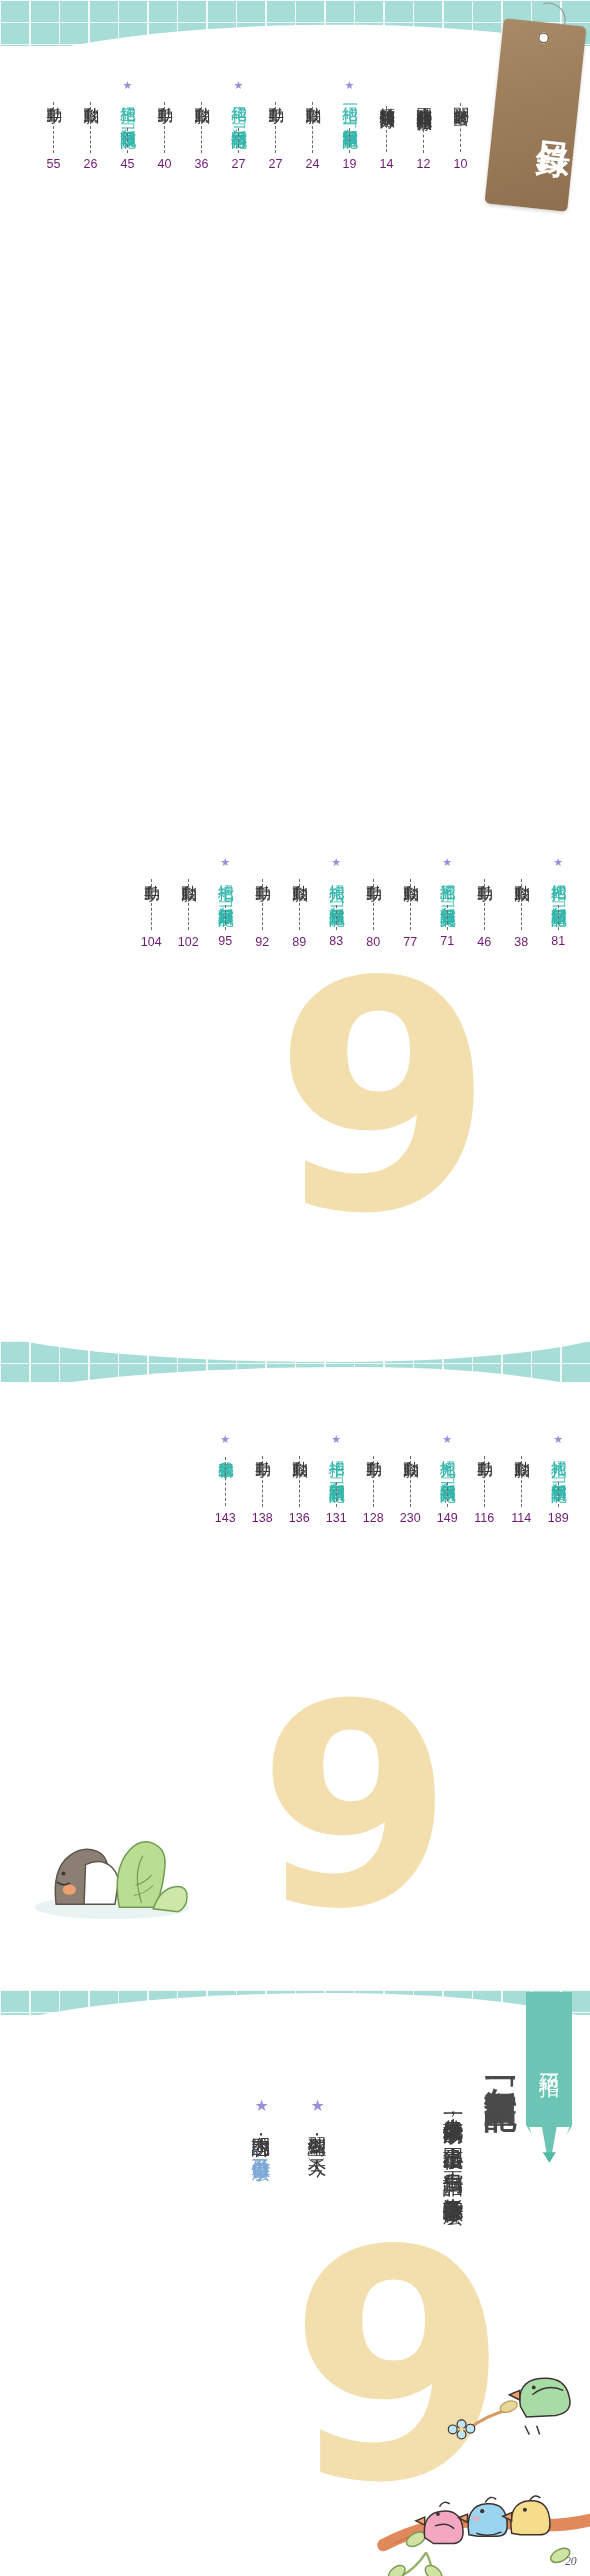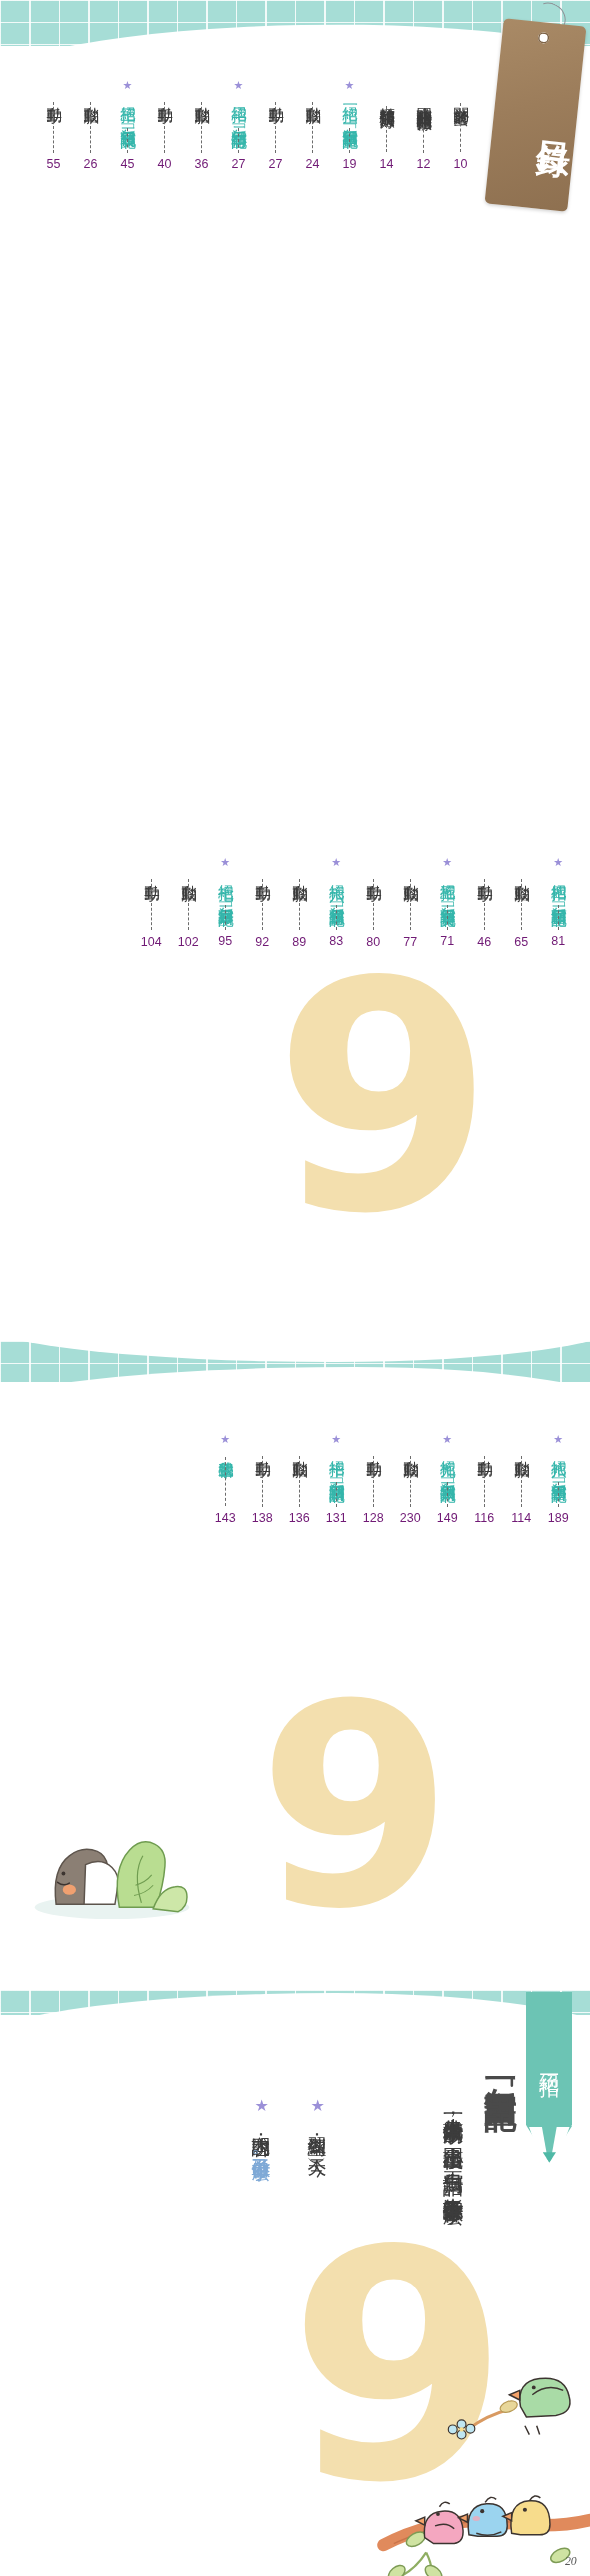--- a/index.html
+++ b/index.html
@@ -314,21 +314,21 @@
       <div class="col">
         <span class="star">★</span>
         <span class="vtext teal">絕招四 三句話寫「願望日記」</span>
         <span class="leader" style="height: 25px;"></span>
         <span class="pnum">81</span>
       </div>
       <div class="col">
         <span class="star blank">★</span>
         <span class="vtext dark">動動腦</span>
         <span class="leader" style="height: 51px;"></span>
-        <span class="pnum">65</span>
+        <span class="pnum">38</span>
       </div>
       <div class="col">
         <span class="star blank">★</span>
         <span class="vtext dark">動動手</span>
         <span class="leader" style="height: 51px;"></span>
         <span class="pnum">46</span>
       </div>
       <div class="col">
         <span class="star">★</span>
         <span class="vtext teal">絕招五 三句話寫「美食日記」</span>

